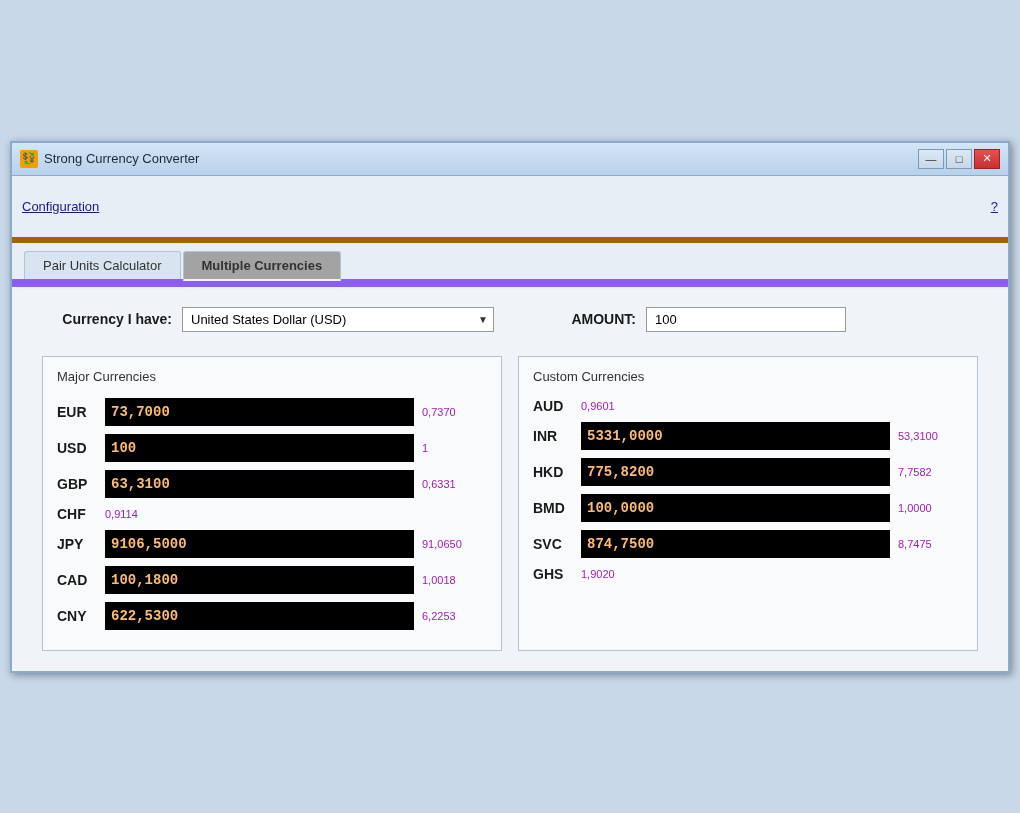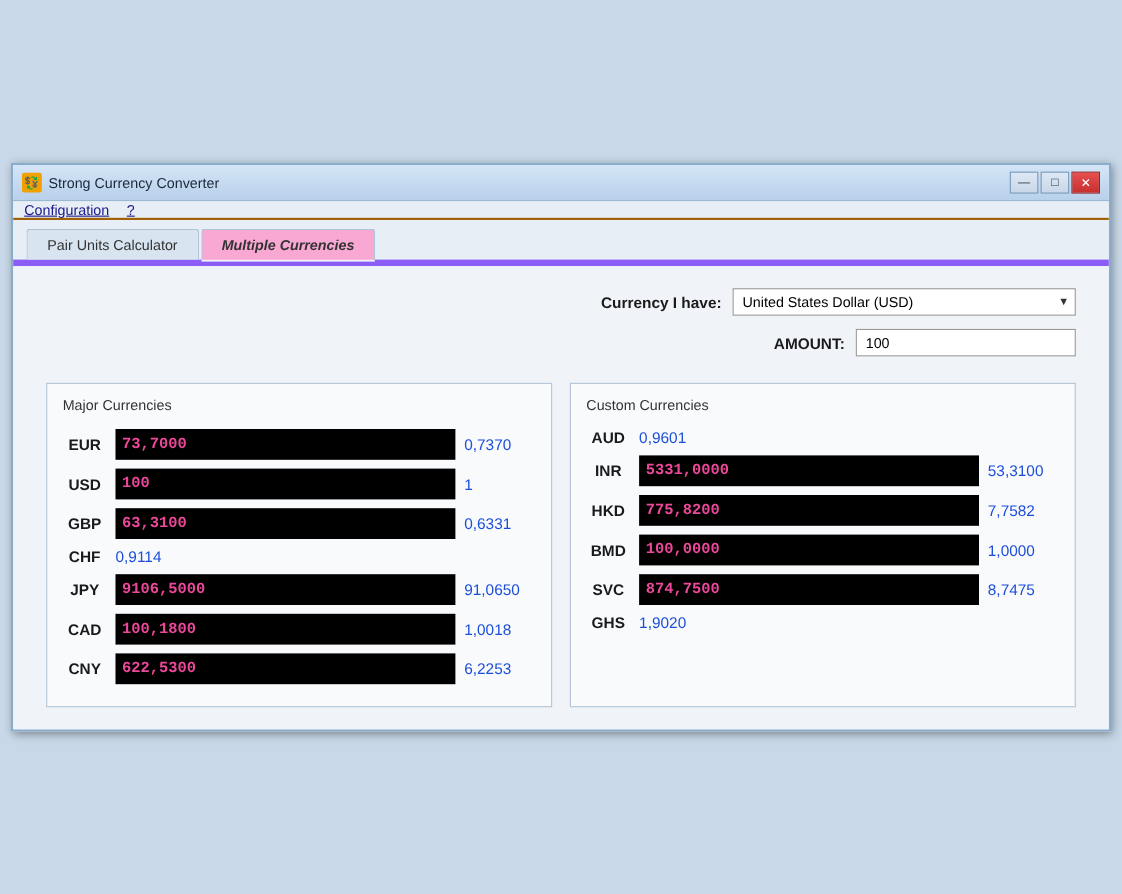--- a/index.html
+++ b/index.html
@@ -62,66 +62,65 @@
       font-size: 11px;
       color: #333;
     }
     .title-btn.close {
       background: linear-gradient(to bottom, #e85050, #c83030);
       color: white;
       border-color: #a02020;
     }
     .menu-bar {
       background: #e8eef5;
-      padding: 0 10px;
-      display: flex;
-      justify-content: flex-start;
+      padding: 23px 10px;
+      display: flex;
+      justify-content: space-between;
       align-items: center;
       gap: 16px;
-      border-bottom: 2px solid #a16207;
+      border-bottom: 6px solid #a16207;
     }
     .menu-item {
       color: #1a1a8a;
       cursor: pointer;
       text-decoration: underline;
       font-size: 13px;
     }
     .tabs-container {
       background: #e8eef5;
       padding: 8px 12px 0 12px;
       display: flex;
-      border-bottom: 6px solid #8b5cf6;
+      border-bottom: 8px solid #8b5cf6;
     }
     .tab {
       padding: 6px 18px;
       border: 1px solid #b0c4d8;
       cursor: pointer;
       font-size: 13px;
       background: #d8e4f0;
       color: #333;
       border-bottom: none;
       border-radius: 3px 3px 0 0;
       margin-right: 2px;
     }
     .tab.active {
-      background: #f9a8d4;
+      background: #a3a3a3;
       font-weight: bold;
       border-bottom: 2px solid #f0f4f8;
       margin-bottom: -2px;
       z-index: 1;
       position: relative;
-      font-style: italic;
     }
     .main-content {
       padding: 20px 30px;
       background: #f0f4f8;
     }
     .form-section {
       display: flex;
-      flex-direction: column;
+      flex-direction: row;
       align-items: flex-end;
       margin-bottom: 24px;
       gap: 12px;
     }
     .form-row {
       display: flex;
       align-items: center;
       gap: 10px;
     }
     .form-label {
@@ -185,41 +184,41 @@
       display: flex;
       align-items: center;
       margin-bottom: 8px;
       gap: 8px;
     }
     .currency-code {
       font-weight: bold;
       font-size: 14px;
       color: #1a1a1a;
       min-width: 40px;
-      text-align: center;
+      text-align: left;
     }
     .currency-bar {
       background: #000;
       height: 28px;
       flex: 1;
       display: flex;
       align-items: center;
       padding: 0 6px;
       min-width: 0;
     }
     .currency-value {
-      color: #ec4899;
+      color: #fdba74;
       font-size: 14px;
       font-weight: bold;
       font-family: 'Courier New', monospace;
       white-space: nowrap;
     }
     .currency-rate {
-      font-size: 14px;
-      color: #1d4ed8;
+      font-size: 11px;
+      color: #a21caf;
       min-width: 65px;
       text-align: left;
     }
   </style>
 </head>
 <body>
 
 <div class="window">
 
   <div class="title-bar">

